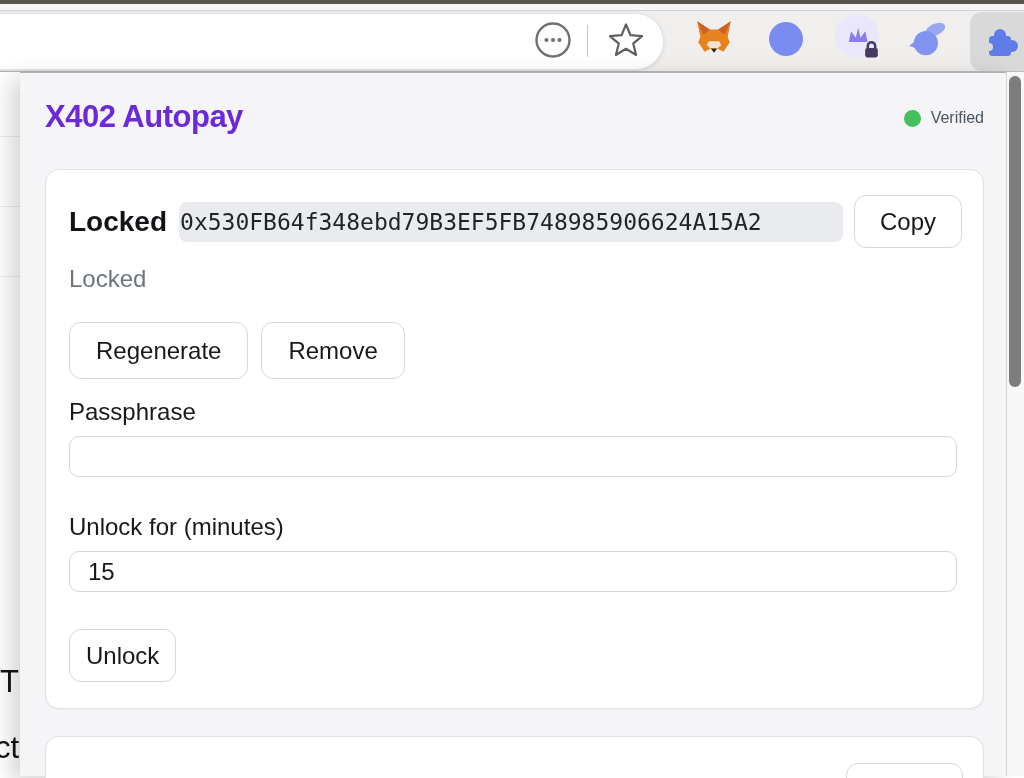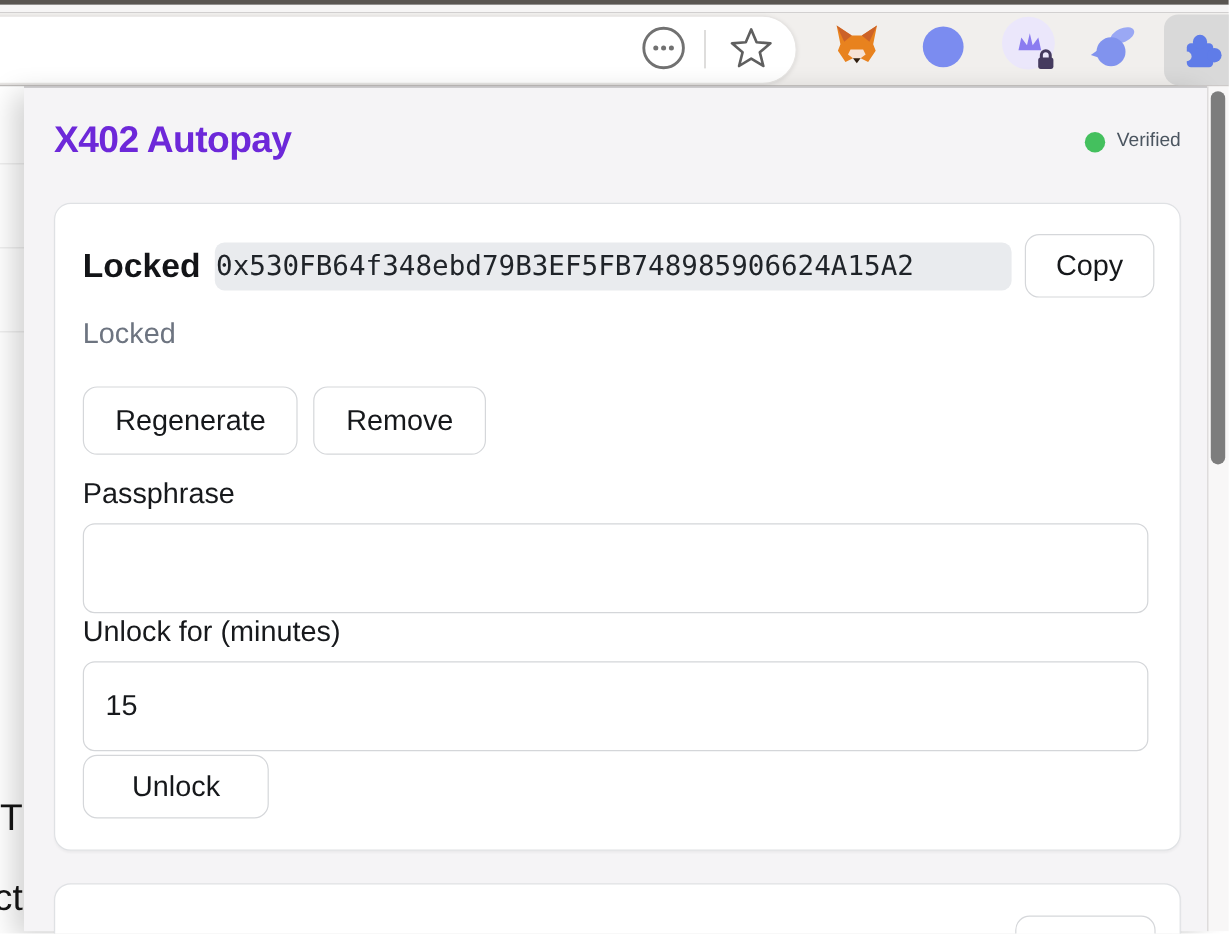--- a/index.html
+++ b/index.html
@@ -60,26 +60,26 @@
                  font-family:"DejaVu Sans Mono", monospace; font-size:23px; color:#1f2328;
                  white-space:nowrap; overflow:hidden; }
   .btn { background:#fff; border:1.5px solid #d5d7da; border-radius:12px;
          font-family:"Liberation Sans", sans-serif; font-size:24px; color:#16181b; cursor:pointer; }
   .copy-btn { width:108px; height:53px; flex:0 0 auto; }
   .status-locked { position:absolute; left:23px; top:95px; font-size:24px; color:#6d7480; }
   .action-row { position:absolute; left:23px; top:152px; display:flex; gap:13px; }
   .action-row .btn { height:57px; padding:0 26px; }
   .field-label { position:absolute; left:23px; font-size:24px; color:#17191c; }
   .lbl-pass { top:228px; } .lbl-mins { top:343px; }
-  .text-input { position:absolute; left:23px; width:888px; height:75px;
+  .text-input { position:absolute; left:23px; width:888px; height:41px;
                 border:1px solid #d4d6d9; border-radius:10px; background:#fff;
                 font-family:"Liberation Sans", sans-serif; font-size:24px; color:#17191c;
                 padding:0 18px; outline:none; }
   .inp-pass { top:266px; } .inp-mins { top:381px; }
-  .unlock-btn { position:absolute; left:23px; top:459px; height:53px; padding:0 40px; }
+  .unlock-btn { position:absolute; left:23px; top:459px; height:53px; padding:0 16px; }
   .partial-btn { position:absolute; left:800px; top:26px; width:117px; height:50px; }
 </style>
 </head>
 <body>
 
 <div class="window-top-bar"></div>
 <div class="tab-strip"></div>
 <div class="toolbar">
   <div class="omnibox"></div>
 

